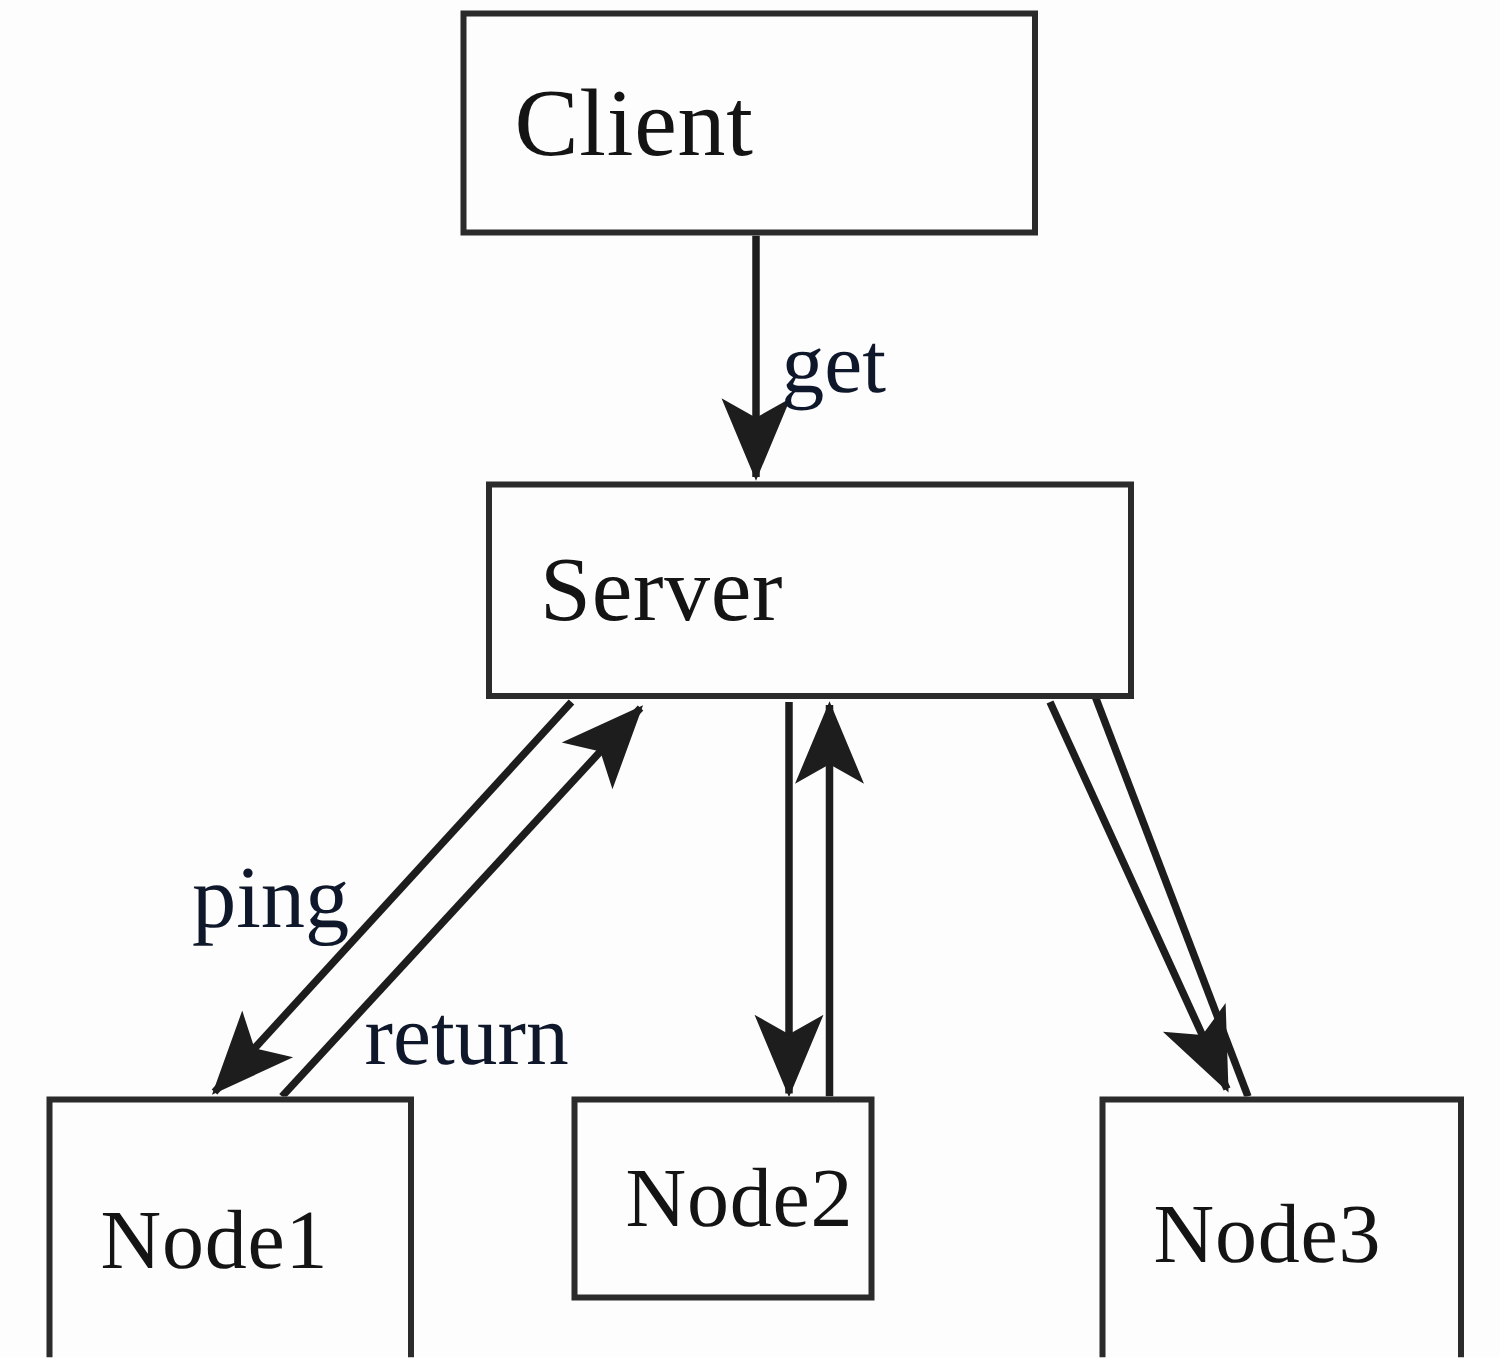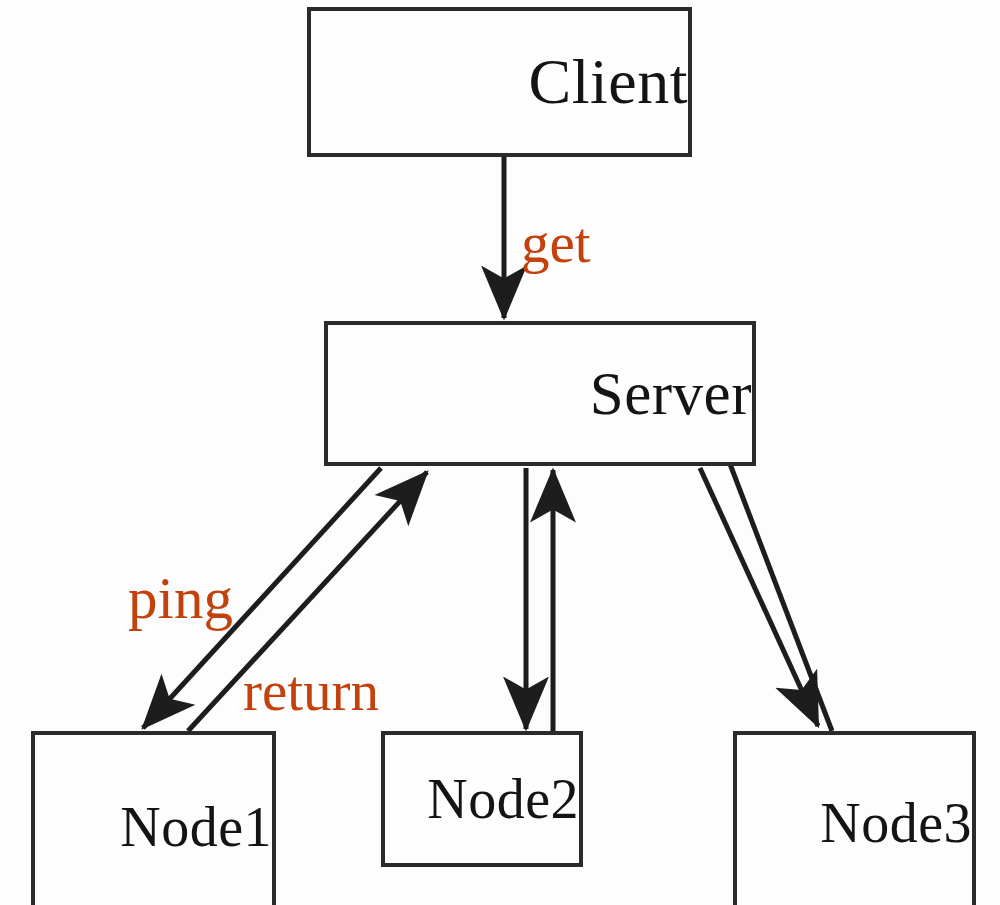--- a/index.html
+++ b/index.html
@@ -16,21 +16,21 @@
     overflow: hidden;
     font-family: "Liberation Serif", "DejaVu Serif", serif;
   }
   .node-box {
     position: absolute;
     box-sizing: border-box;
     border: 4px solid #2b2b2b;
     background: #fdfdfd;
     display: flex;
     align-items: center;
-    justify-content: flex-end;
+    justify-content: flex-start;
     color: #141414;
     line-height: 1;
     letter-spacing: 0.5px;
     padding-left: 32px;
   }
   #box-client {
     left: 307px;  top: 7px;   width: 385px; height: 150px;
     font-size: 64px;
   }
   #box-server {
@@ -50,21 +50,21 @@
     font-size: 56px;
   }
   #arrow-layer {
     position: absolute;
     left: 0; top: 0;
     width: 1000px;
     height: 905px;
   }
   .edge-label {
     position: absolute;
-    color: #c2410c;
+    color: #0f172a;
     line-height: 1;
     white-space: nowrap;
   }
   #label-get    { left: 521px; top: 214px; font-size: 57px; }
   #label-ping   { left: 128px; top: 569px; font-size: 59px; }
   #label-return { left: 243px; top: 662px; font-size: 57px; }
 </style>
 </head>
 <body>
 

